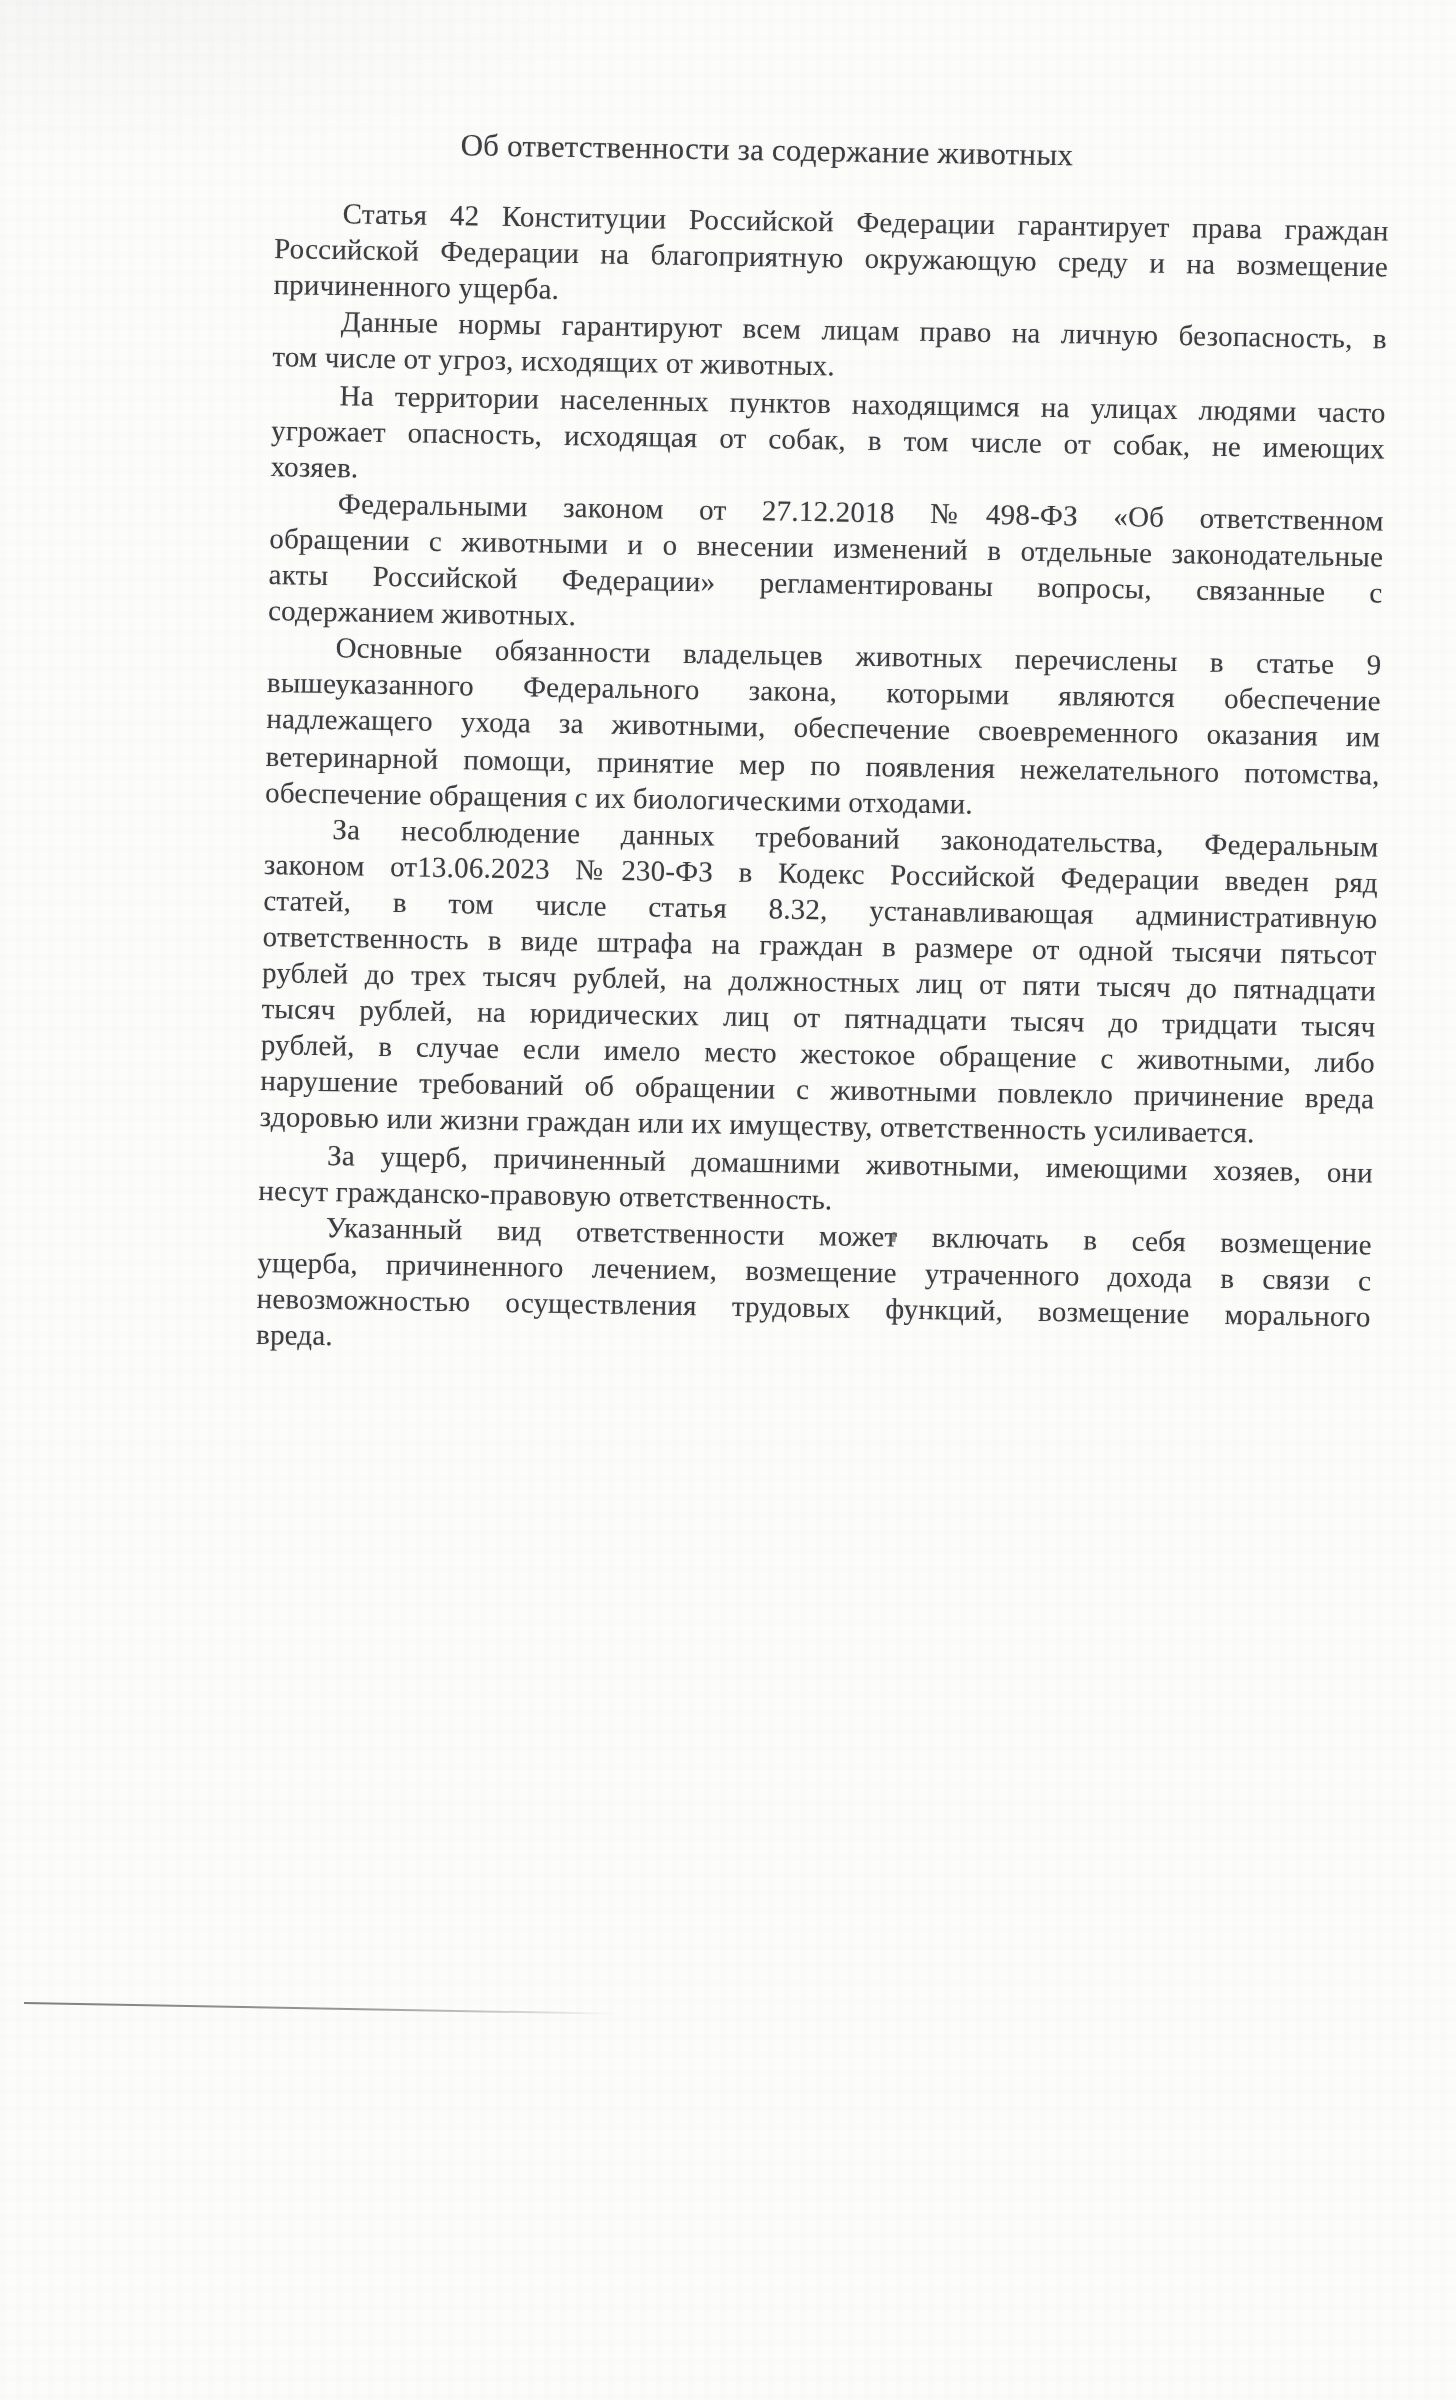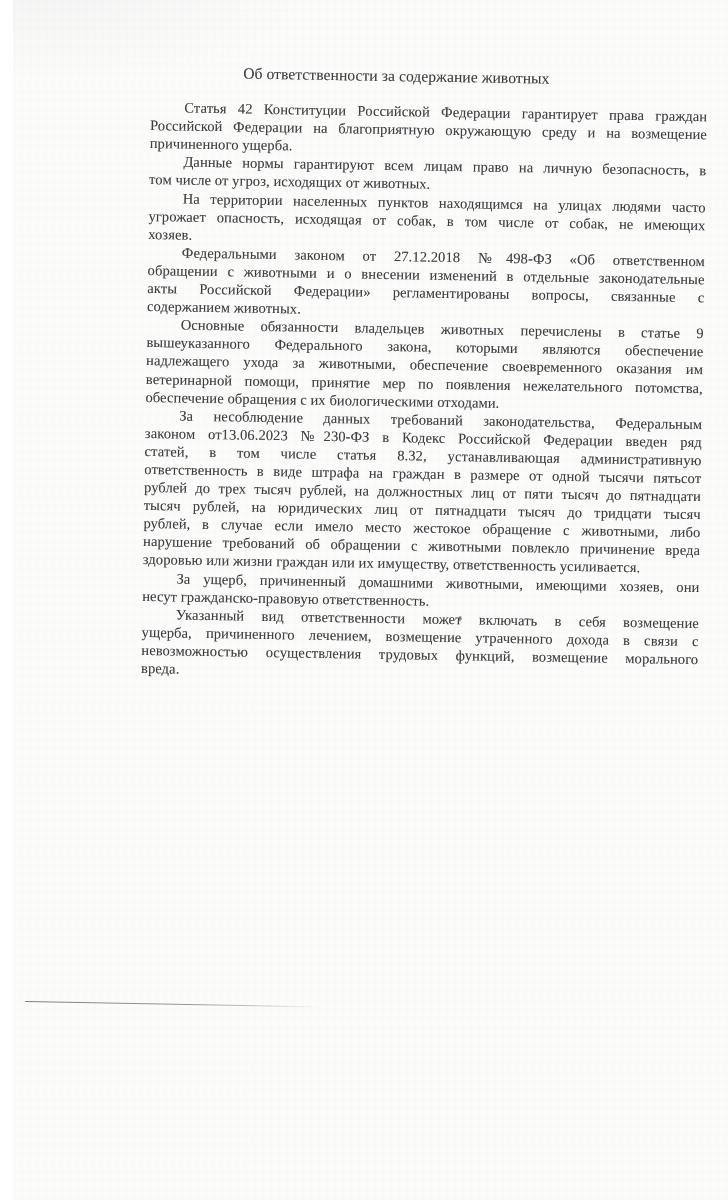--- a/index.html
+++ b/index.html
@@ -14,21 +14,20 @@
     font-family: "Liberation Serif", serif;
   }
   .page {
     position: absolute;
     inset: 0;
     background:
       radial-gradient(420px 130px at 6% 0%, rgba(140,140,148,0.06), rgba(140,140,148,0) 62%),
       repeating-linear-gradient(90deg, rgba(130,130,140,0.014) 0 3px, rgba(130,130,140,0) 3px 8px),
       repeating-linear-gradient(0deg, rgba(130,130,140,0.01) 0 3px, rgba(130,130,140,0) 3px 9px),
       #fcfcfb;
-    margin-left: 13px;
   }
   .content {
     position: absolute;
     left: 133px;
     top: 63px;
     width: 557px;
     transform: rotate(0.95deg);
     transform-origin: 0 50%;
     color: #3e3e42;
     font-size: 14.5px;

